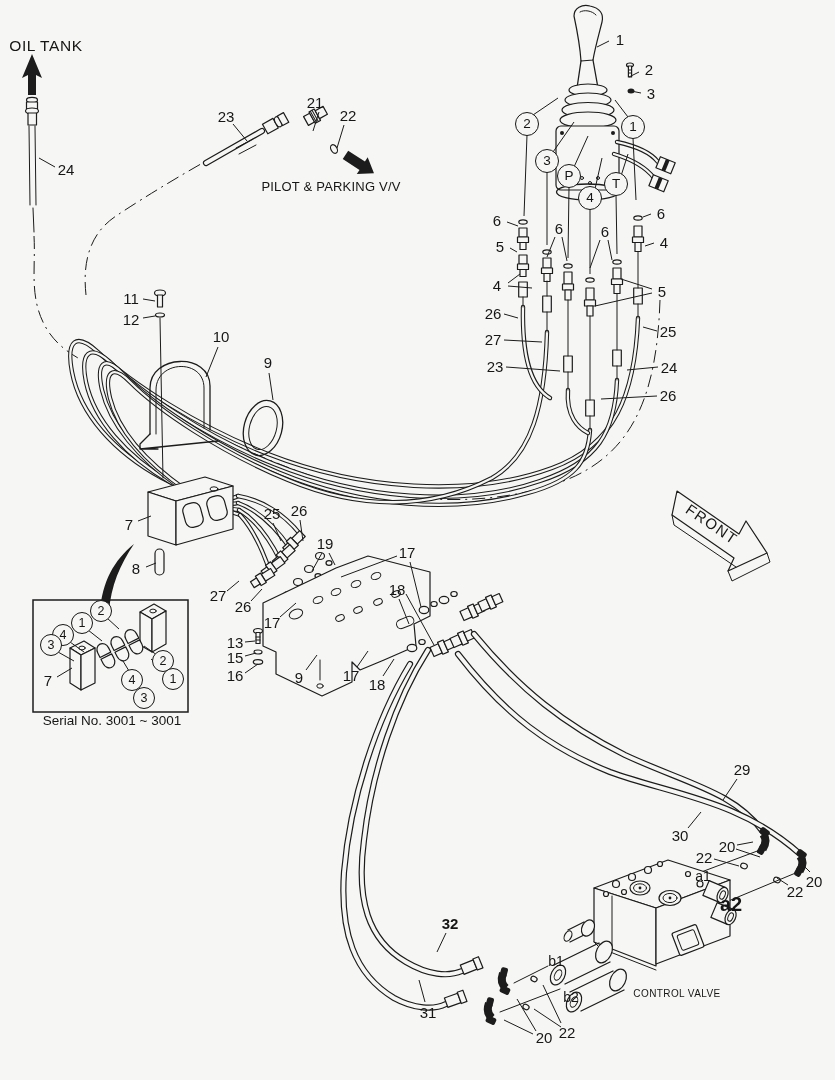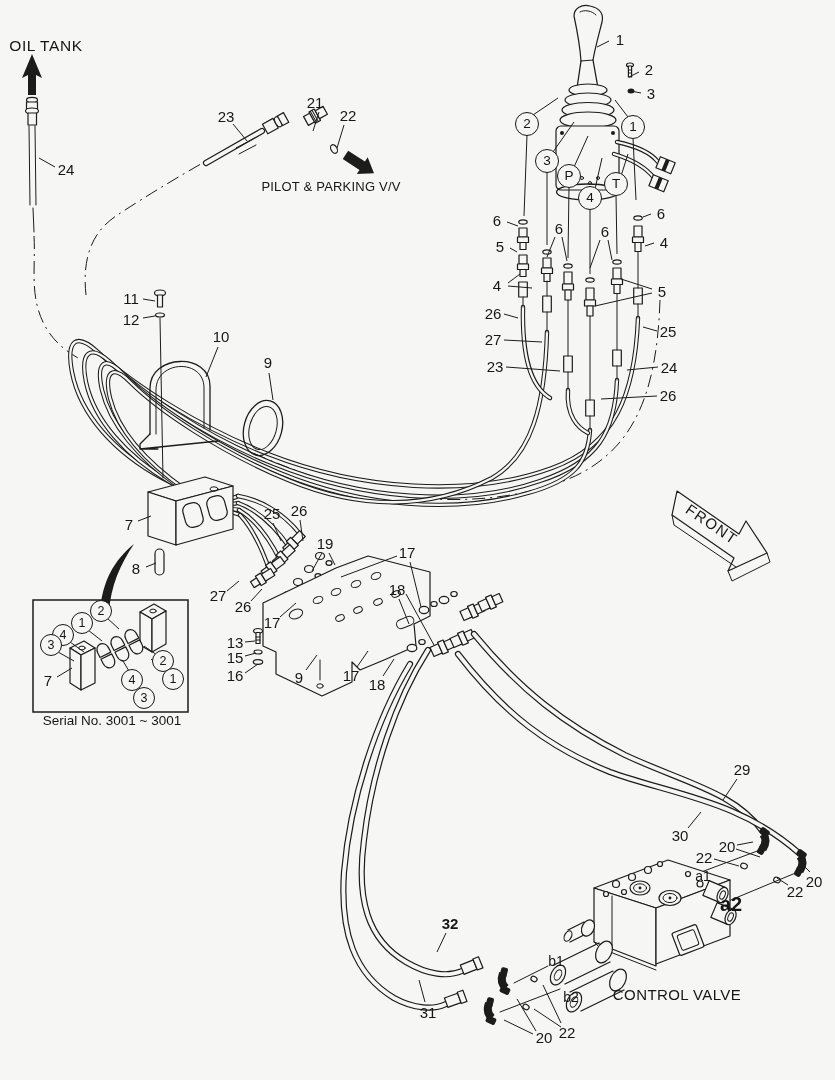--- a/index.html
+++ b/index.html
@@ -562,21 +562,21 @@
       <span class="circled" style="left: 82px; top: 623px; width: 20px; height: 20px; font-size: 12.5px;">1</span>
       <span class="circled" style="left: 63px; top: 635px; width: 20px; height: 20px; font-size: 12.5px;">4</span>
       <span class="circled" style="left: 51px; top: 645px; width: 20px; height: 20px; font-size: 12.5px;">3</span>
       <span class="circled" style="left: 163px; top: 661px; width: 20px; height: 20px; font-size: 12.5px;">2</span>
       <span class="circled" style="left: 173px; top: 679px; width: 20px; height: 20px; font-size: 12.5px;">1</span>
       <span class="circled" style="left: 132px; top: 680px; width: 20px; height: 20px; font-size: 12.5px;">4</span>
       <span class="circled" style="left: 144px; top: 698px; width: 20px; height: 20px; font-size: 12.5px;">3</span>
       <span class="dtext" style="left: 46px; top: 46px; font-size: 15.5px; letter-spacing: 0.6px;">OIL TANK</span>
       <span class="dtext" style="left: 331px; top: 186px; font-size: 13px; letter-spacing: 0.2px;">PILOT &amp; PARKING V/V</span>
       <span class="dtext" style="left: 712px; top: 524px; font-size: 15px; letter-spacing: 1.5px; transform: translate(-50%, -50%) rotate(34deg);">FRONT</span>
-      <span class="dtext" style="left: 677px; top: 994px; font-size: 15px; letter-spacing: 0.4px;">CONTROL VALVE</span>
+      <span class="dtext" style="left: 677px; top: 994px; font-size: 10px; letter-spacing: 0.4px;">CONTROL VALVE</span>
       <span class="dtext" style="left: 112px; top: 721px; font-size: 13.5px;">Serial No. 3001 ~ 3001</span>
       <span class="dtext" style="left: 703px; top: 876px; font-size: 14px;">a1</span>
       <span class="dtext" style="left: 731px; top: 904px; font-size: 20px; font-weight: bold;">a2</span>
       <span class="dtext" style="left: 556px; top: 961px; font-size: 14px;">b1</span>
       <span class="dtext" style="left: 571px; top: 997px; font-size: 14px;">b2</span>
     </div>
 
 </div>
 
 </body></html>

